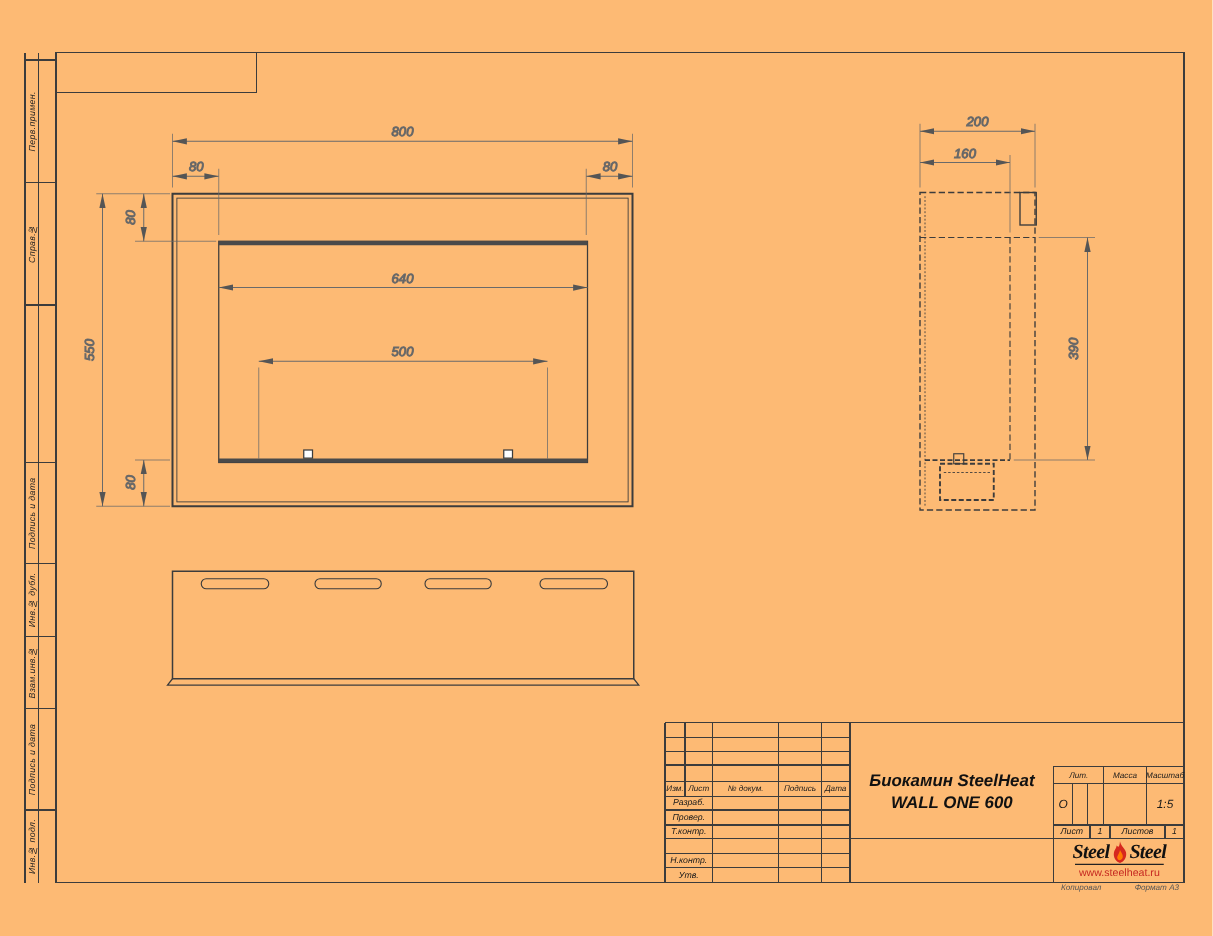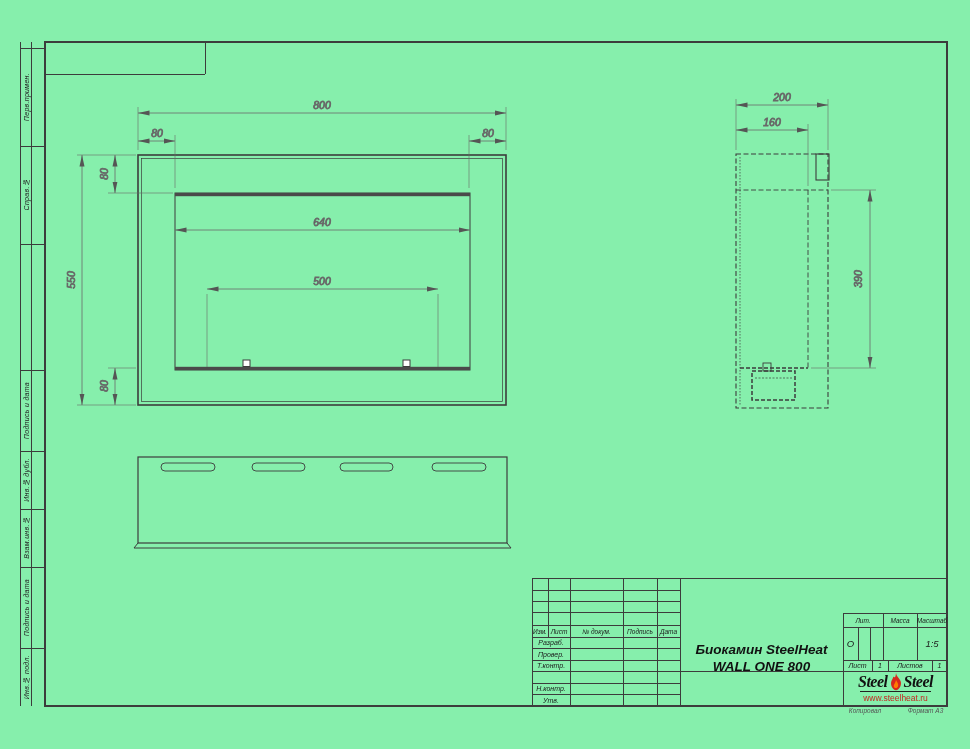--- a/index.html
+++ b/index.html
@@ -1,27 +1,27 @@
 <!DOCTYPE html>
 <html><head>
 <meta charset="utf-8">
 <style>
   html,body{margin:0;padding:0;background:#fff;}
-  .sheet{position:relative;width:970px;height:749px;background:#86efac;overflow:hidden;
+  .sheet{position:relative;width:970px;height:749px;background:#fdba74;overflow:hidden;
          font-family:"Liberation Sans",sans-serif;color:#1a1a1a;}
   .sheet svg{position:absolute;left:0;top:0;}
   .txt{position:absolute;display:flex;align-items:center;justify-content:center;
        font-style:italic;color:#1a1a1a;white-space:nowrap;}
   .h7{font-size:7px;}
   .h65{font-size:6.5px;}
   .h9{font-size:9.5px;}
   .vcell{position:absolute;left:20px;width:12px;display:flex;align-items:center;justify-content:center;}
   .vtext{writing-mode:vertical-rl;transform:rotate(180deg);font-style:italic;font-size:7px;
          color:#222;white-space:nowrap;letter-spacing:0.3px;}
-  .doc-title{position:absolute;left:681px;top:625px;width:161px;height:66px;display:flex;
+  .doc-title{position:absolute;left:681px;top:600px;width:161px;height:66px;display:flex;
              flex-direction:column;align-items:center;justify-content:center;
              font-style:italic;font-weight:600;font-size:13.5px;line-height:17px;color:#111;}
   .logo-cell{position:absolute;left:844px;top:671px;width:103px;height:34px;display:flex;
              flex-direction:column;align-items:center;justify-content:center;}
   .logo-row{display:flex;align-items:flex-end;font-family:"Liberation Serif",serif;
             font-style:italic;font-weight:bold;font-size:16px;color:#111;letter-spacing:-0.5px;}
   .logo-site{border-top:1px solid #222;padding:1px 3px 0 3px;font-weight:normal;
              font-size:8.5px;color:#c62821;font-family:"Liberation Sans",sans-serif;}
   .footer{position:absolute;top:707px;font-style:italic;font-size:6.5px;color:#555;}
   .dimtxt{font-family:"Liberation Sans",sans-serif;font-style:italic;font-size:10.5px;fill:#4a4a4a;}
@@ -190,21 +190,21 @@
 
   <div class="txt h7" style="left:532px;top:637px;width:38px;height:11px;">Разраб.</div>
   <div class="txt h7" style="left:532px;top:648px;width:38px;height:12px;">Провер.</div>
   <div class="txt h7" style="left:532px;top:660px;width:38px;height:11px;">Т.контр.</div>
   <div class="txt h7" style="left:532px;top:671px;width:38px;height:12px;"></div>
   <div class="txt h7" style="left:532px;top:683px;width:38px;height:11px;">Н.контр.</div>
   <div class="txt h7" style="left:532px;top:694px;width:38px;height:12px;">Утв.</div>
 
   <div class="doc-title">
     <span>Биокамин SteelHeat</span>
-    <span>WALL ONE 800</span>
+    <span>WALL ONE 600</span>
   </div>
 
   <div class="txt h65" style="left:843px;top:613px;width:40px;height:14px;">Лит.</div>
   <div class="txt h65" style="left:883px;top:613px;width:34px;height:14px;">Масса</div>
   <div class="txt h65" style="left:917px;top:613px;width:30px;height:14px;">Масштаб</div>
   <div class="txt h9" style="left:843px;top:627px;width:15px;height:33px;">О</div>
   <div class="txt h9" style="left:917px;top:627px;width:30px;height:33px;">1:5</div>
 
   <div class="txt h7" style="left:843px;top:659px;width:29px;height:13px;">Лист</div>
   <div class="txt h7" style="left:872px;top:659px;width:16px;height:13px;">1</div>

